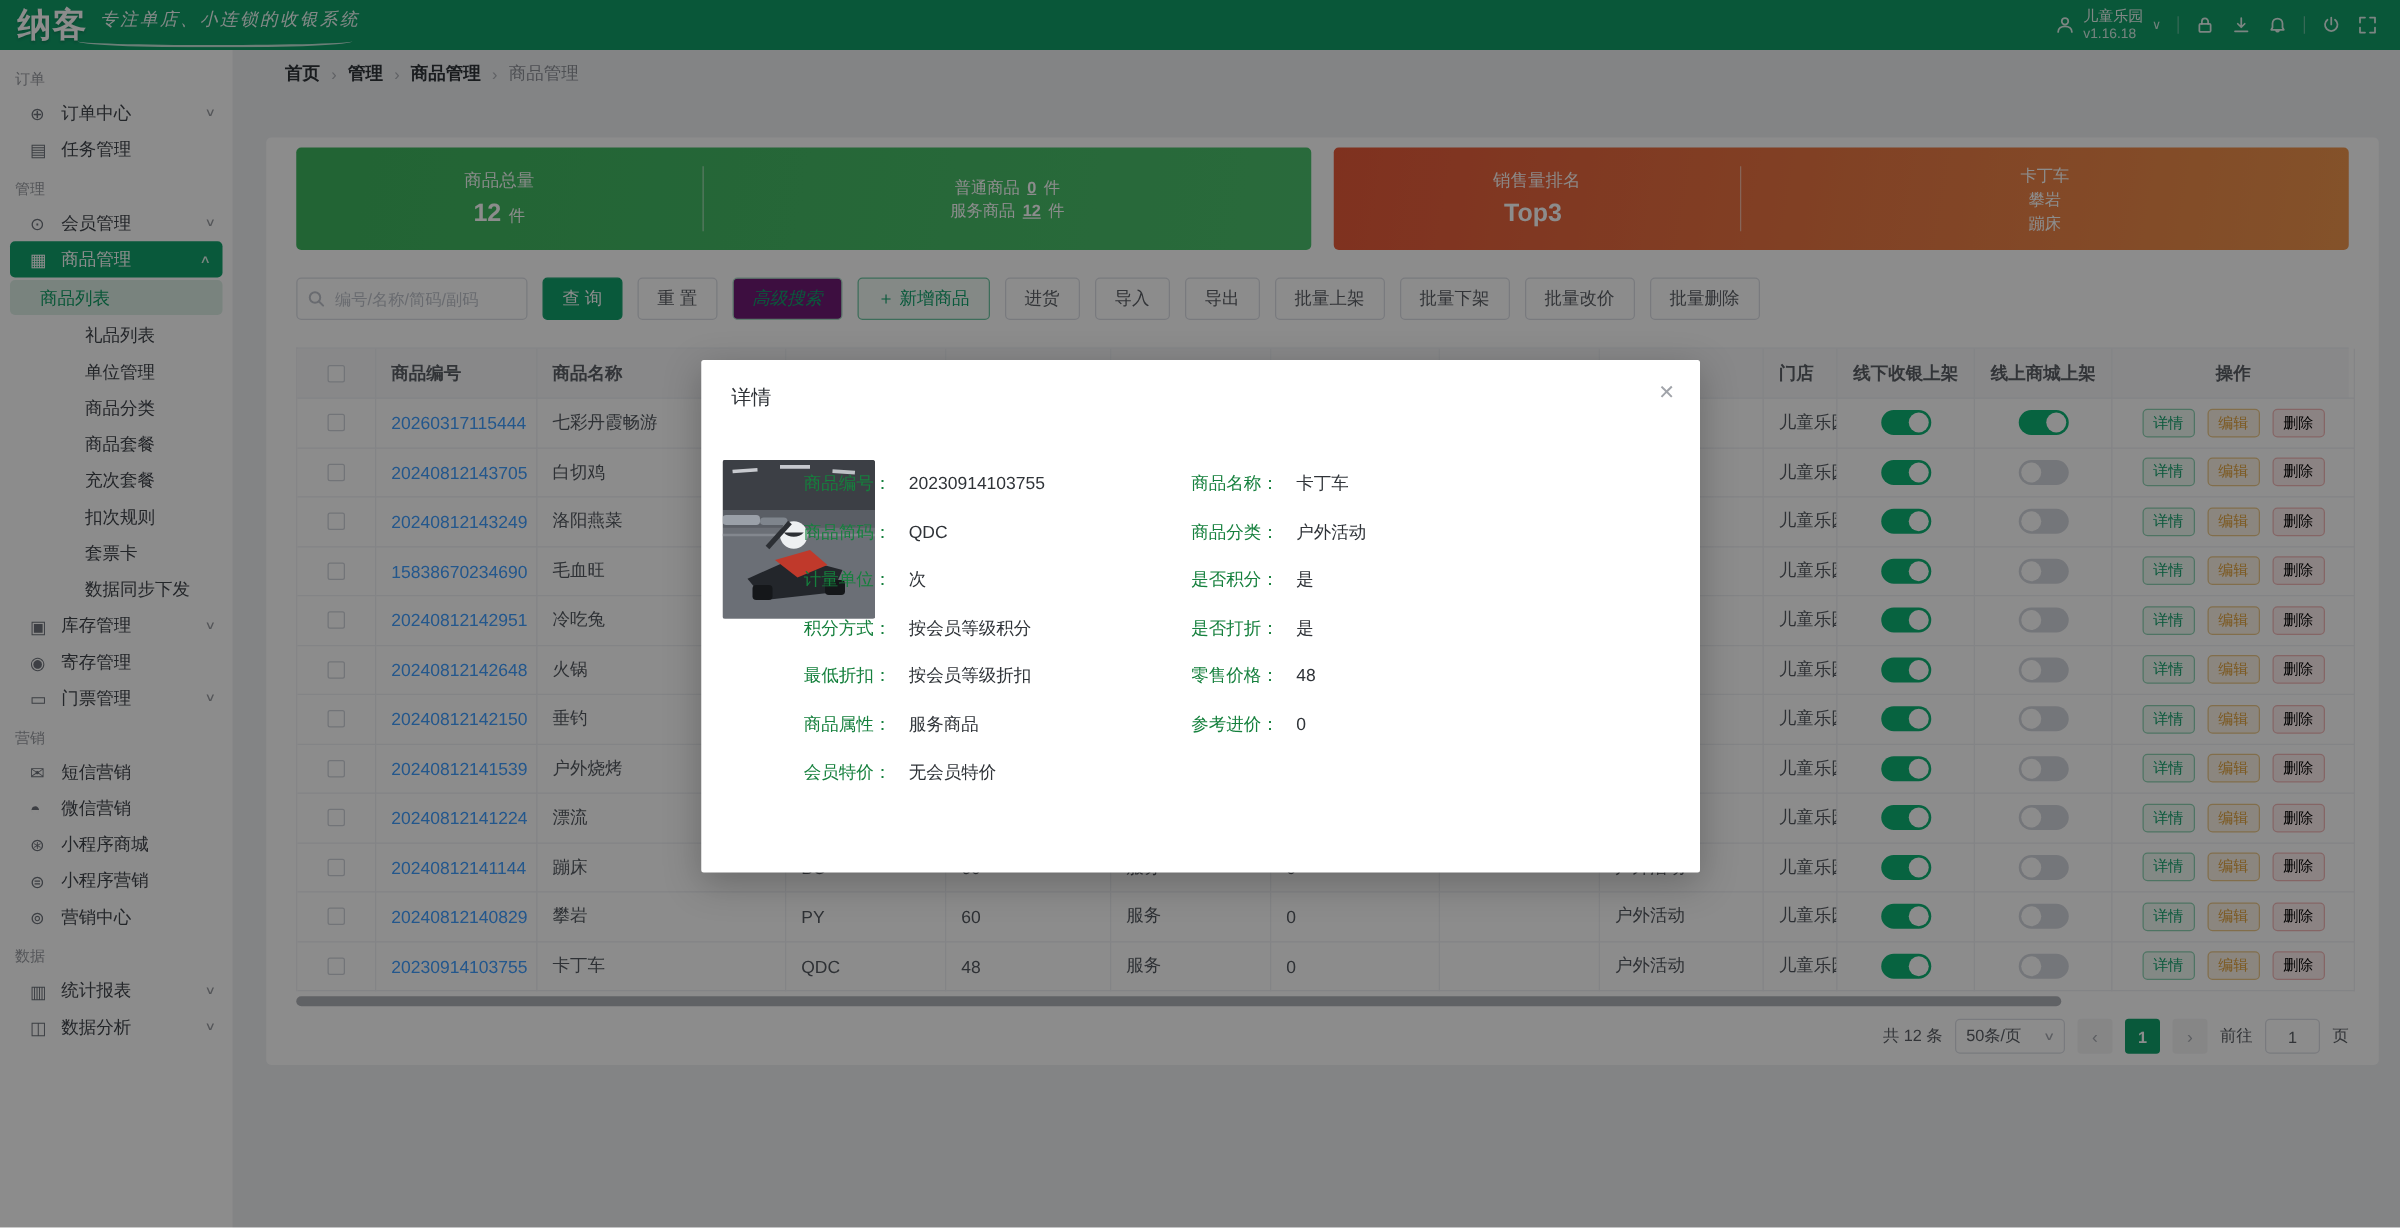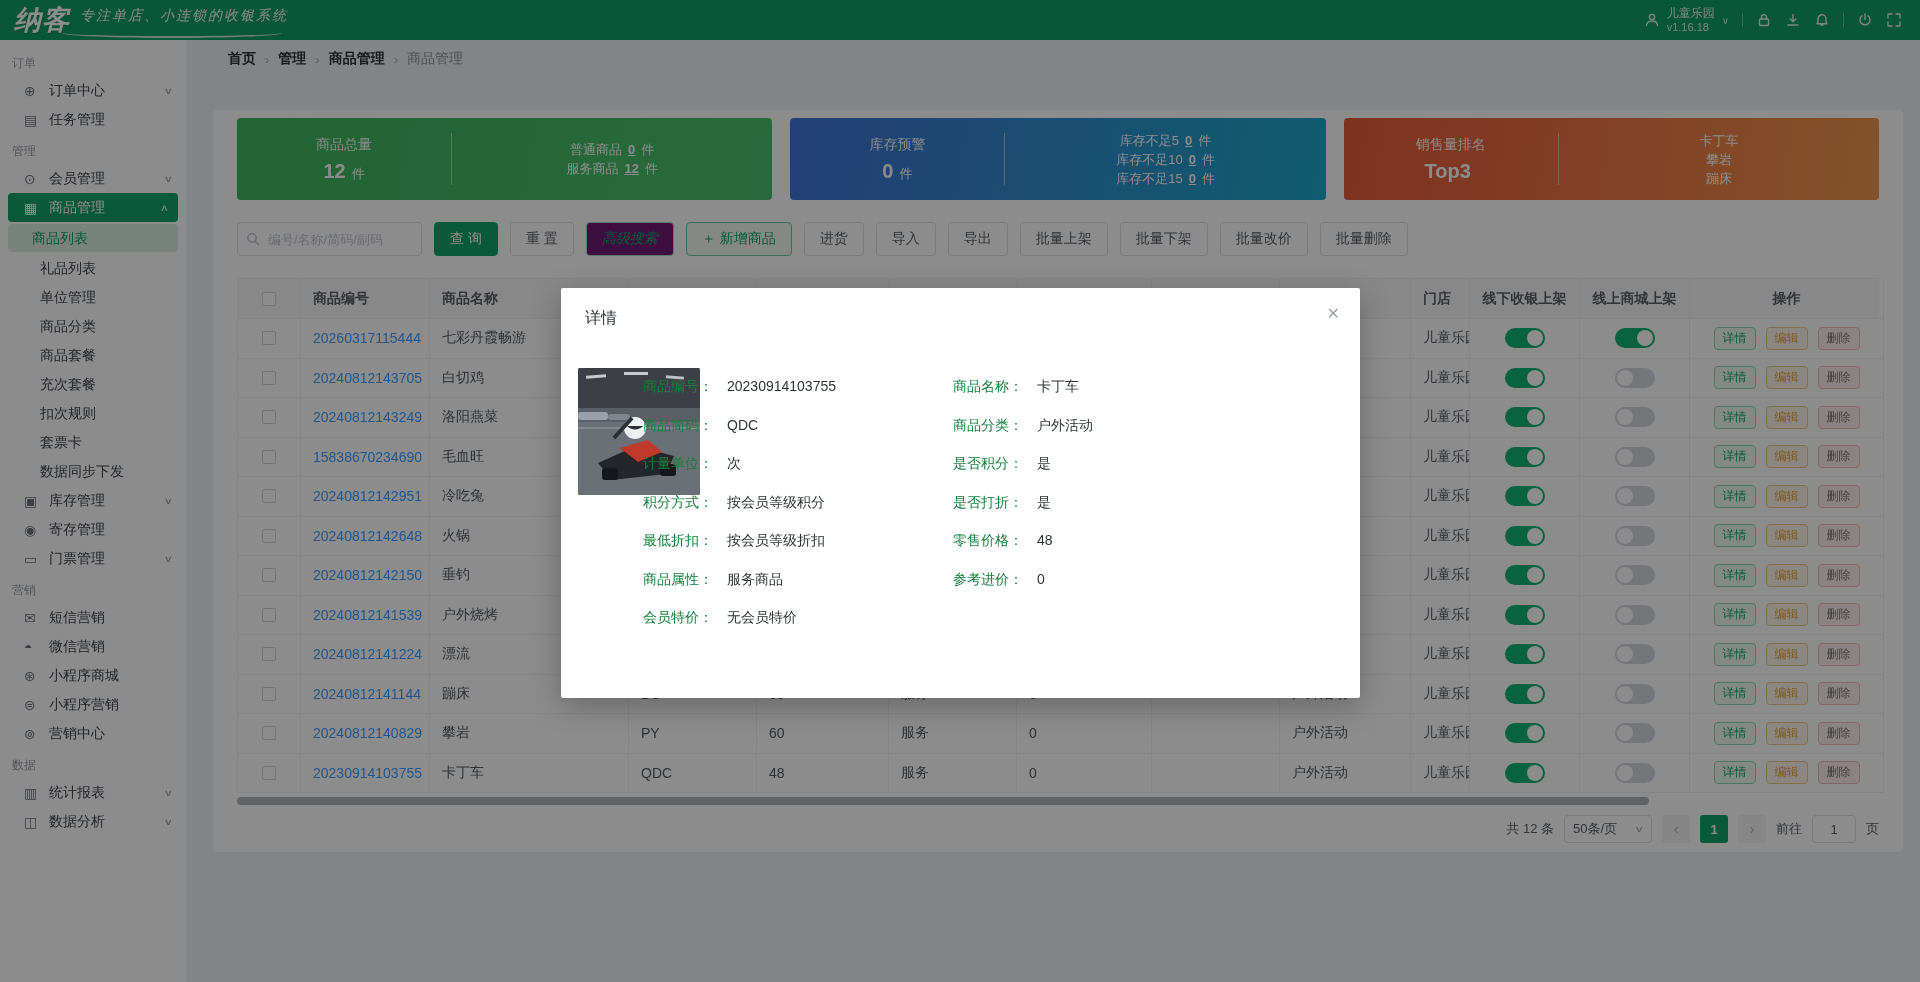--- a/index.html
+++ b/index.html
@@ -3,21 +3,21 @@
 <meta charset="utf-8">
 <style>
   * { margin:0; padding:0; box-sizing:border-box; }
   html,body { width:1920px; height:982px; overflow:hidden; }
   body { font-family:"Liberation Sans","DejaVu Sans",sans-serif; }
   #app { position:relative; width:1920px; height:982px; background:#eef0f3; overflow:hidden; }
 
   
   .topbar { position:absolute; top:0; left:0; right:0; height:40px; background:#119e69; display:flex; align-items:center; z-index:10; }
   .logo-wrap { display:flex; align-items:flex-start; padding-left:14px; position:relative; }
-  .logo { color:#fff; font-size:27px; font-weight:bold; font-style:italic; letter-spacing:1px; line-height:38px; text-shadow:0 1px 2px rgba(0,0,0,.15); }
+  .logo { color:#fff; font-size:27px; font-weight:bold; letter-spacing:1px; line-height:38px; text-shadow:0 1px 2px rgba(0,0,0,.15); }
   .tagline { color:rgba(255,255,255,.95); font-size:14px; font-style:italic; margin:6px 0 0 10px; letter-spacing:2px; }
   .swoosh { position:absolute; left:62px; top:27px; width:220px; height:10px; border-bottom:2px solid rgba(255,255,255,.75); border-radius:50%; }
   .top-right { margin-left:auto; display:flex; align-items:center; gap:13px; padding-right:18px; color:rgba(255,255,255,.92); }
   .user-block { display:flex; align-items:center; gap:7px; }
   .user-texts { display:flex; flex-direction:column; line-height:12px; }
   .user-name { font-size:12px; }
   .user-version { font-size:11px; opacity:.9; margin-top:2px; }
   .tb-divider { width:1px; height:14px; background:rgba(255,255,255,.35); }
   .tb-icon { display:flex; align-items:center; }
   .tb-icon svg { stroke:rgba(255,255,255,.88); fill:none; stroke-width:1.4; stroke-linecap:round; stroke-linejoin:round; }
@@ -25,21 +25,21 @@
 
   
   .sidebar { position:absolute; top:40px; left:0; width:186px; bottom:0; background:#ffffff; overflow:hidden; padding-top:6px; z-index:5; }
   .sec-label { height:30px; line-height:34px; padding-left:12px; font-size:12px; color:#9a9da3; }
   .side-item { height:29px; display:flex; align-items:center; padding-left:24px; font-size:14px; color:#41454c; cursor:pointer; position:relative; }
   .side-item .s-icon { width:16px; margin-right:9px; font-size:14px; color:#6f747c; line-height:1; }
   .side-item .chev { position:absolute; right:14px; font-size:9px; color:#9a9da3; transform:scaleX(1.4); }
   .side-item.active { background:#12a26c; color:#fff; margin:0 8px; border-radius:4px; padding-left:16px; }
   .side-item.active .s-icon { color:#fff; }
   .side-item.active .chev { color:#e3f4ec; right:10px; }
-  .side-sub { height:29px; line-height:29px; padding-left:40px; font-size:14px; color:#41454c; cursor:pointer; }
+  .side-sub { height:29px; line-height:29px; padding-left:68px; font-size:14px; color:#41454c; cursor:pointer; }
   .side-sub.active { background:#dcefe6; color:#0f9d64; margin:2px 8px; border-radius:4px; padding-left:24px; height:28px; line-height:28px; }
 
   
   .main { position:absolute; left:186px; top:40px; right:0; bottom:0; }
   .breadcrumb { height:38px; display:flex; align-items:center; padding-left:42px; gap:9px; font-size:14px; }
   .bc-item { color:#2f3338; font-weight:bold; }
   .bc-item.last { color:#8f9298; font-weight:normal; }
   .bc-sep { color:#aeb1b6; font-size:13px; }
 
   .panel { position:absolute; left:27px; top:70px; width:1690px; height:742px; background:#fff; border-radius:4px; }
@@ -77,21 +77,21 @@
   .code-link { color:#409eff; cursor:pointer; }
   .toggle { width:40px; height:20px; border-radius:10px; position:relative; cursor:pointer; }
   .toggle.on { background:#0eb576; }
   .toggle.off { background:#d4d7de; }
   .toggle .knob { position:absolute; top:2px; width:16px; height:16px; border-radius:50%; background:#fff; }
   .toggle.on .knob { right:2px; }
   .toggle.off .knob { left:2px; }
   .mini-btn { height:23px; padding:0 8px; font-size:12px; border-radius:4px; border:1px solid; cursor:pointer; margin:0 5px; }
   .mini-btn.detail { background:#eef9f3; border-color:#8fd4b4; color:#12a26c; }
   .mini-btn.edit { background:#fdf5e8; border-color:#edc989; color:#e2a23c; }
-  .mini-btn.delete { background:#fdeeee; border-color:#f3b9b9; color:#737373; }
+  .mini-btn.delete { background:#fdeeee; border-color:#f3b9b9; color:#000000; }
 
   .hscroll { margin:4px 24px 0 24px; height:8px; position:relative; }
   .hscroll .thumb { position:absolute; left:0; top:0; height:8px; width:86%; background:#b0b3b8; border-radius:4px; }
 
   
   .pagination { display:flex; align-items:center; justify-content:flex-end; gap:10px; padding:10px 24px 0 0; font-size:13px; color:#5c6066; }
   .pg-select { width:88px; height:28px; border:1px solid #dcdfe6; border-radius:4px; display:flex; align-items:center; justify-content:space-between; padding:0 8px; color:#5c6066; cursor:pointer; background:#fff; }
   .pg-select .arrow { font-size:9px; color:#a8abb2; transform:scaleX(1.5); }
   .pg-btn { width:28px; height:28px; background:#f4f4f5; border-radius:3px; display:flex; align-items:center; justify-content:center; color:#a8abb2; font-size:14px; cursor:pointer; }
   .pg-page { width:28px; height:28px; background:#12a26c; color:#fff; border-radius:3px; display:flex; align-items:center; justify-content:center; font-size:13px; font-weight:bold; cursor:pointer; }
@@ -262,32 +262,20 @@
        <div class="card-left">
          <div class="card-title">商品总量</div>
          <div class="card-value-row"><span class="card-value">12</span>件</div>
        </div>
        <div class="card-divider"></div>
        <div class="card-right">
               <div>普通商品<span class="cr-val">0</span>件</div>
               <div>服务商品<span class="cr-val">12</span>件</div>
             </div>
      </div>
-          <div class="card" style="background:linear-gradient(100deg,#4273d6,#1ea9c9)">
-       <div class="card-left">
-         <div class="card-title">库存预警</div>
-         <div class="card-value-row"><span class="card-value">0</span>件</div>
-       </div>
-       <div class="card-divider"></div>
-       <div class="card-right">
-              <div>库存不足5<span class="cr-val">0</span>件</div>
-              <div>库存不足10<span class="cr-val">0</span>件</div>
-              <div>库存不足15<span class="cr-val">0</span>件</div>
-            </div>
-     </div>
           <div class="card" style="background:linear-gradient(100deg,#e85a3a,#f0964d)">
        <div class="card-left">
          <div class="card-title">销售量排名</div>
          <div class="card-value-row"><span class="card-value">Top3</span></div>
        </div>
        <div class="card-divider"></div>
        <div class="card-right">
               <div>卡丁车</div>
               <div>攀岩</div>
               <div>蹦床</div>

